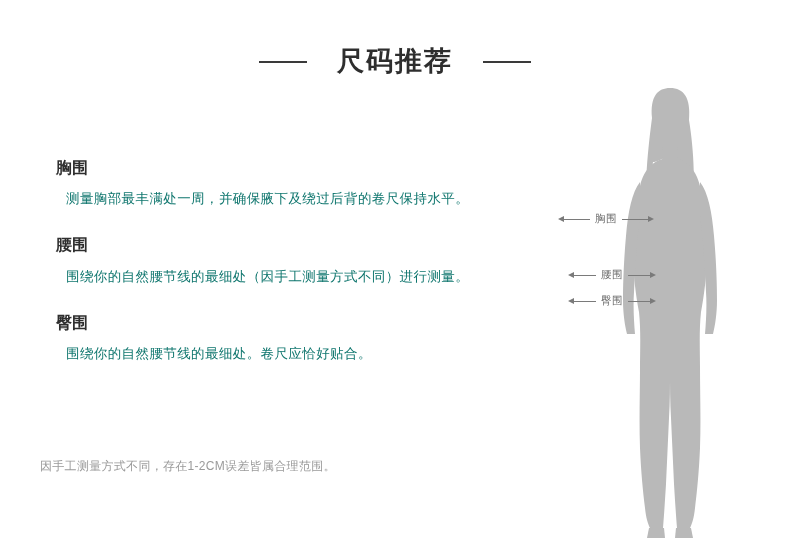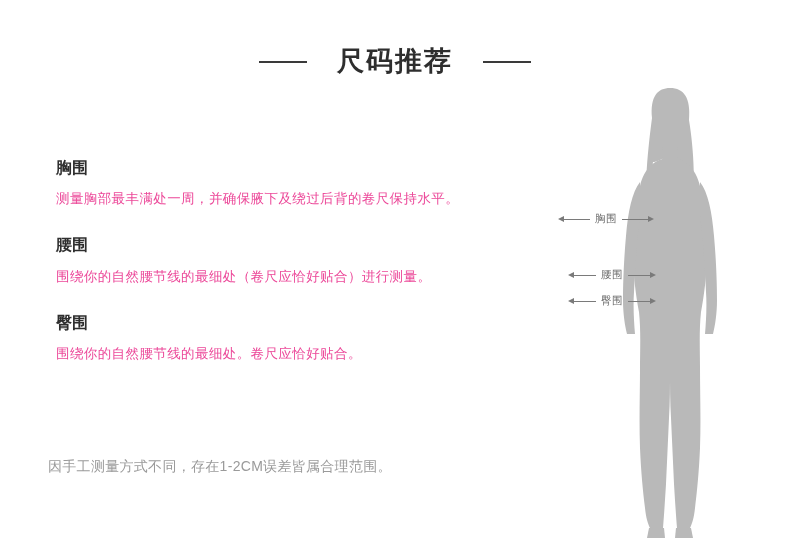--- a/index.html
+++ b/index.html
@@ -59,31 +59,31 @@
   }
   .item-title {
     font-size: 16px;
     font-weight: bold;
     color: #2e2e2e;
     margin: 0 0 12px 0;
     line-height: 1.2;
   }
   .item-desc {
     font-size: 13.5px;
-    color: #ec4899;
-    margin: 0;
+    color: #0f766e;
+    margin: 10px;
     line-height: 1.5;
     letter-spacing: 0.4px;
   }
 
   .note {
     position: absolute;
-    left: 48px;
+    left: 40px;
     top: 458px;
-    font-size: 14px;
+    font-size: 12px;
     color: #9a9a9a;
     letter-spacing: 0.3px;
   }
 
   
   .figure-wrap {
     position: absolute;
     right: 0;
     top: 0;
     width: 240px;
@@ -145,21 +145,21 @@
 
   <div class="content">
 
     <div class="item">
       <h3 class="item-title">胸围</h3>
       <p class="item-desc">测量胸部最丰满处一周，并确保腋下及绕过后背的卷尺保持水平。</p>
     </div>
 
     <div class="item">
       <h3 class="item-title">腰围</h3>
-      <p class="item-desc">围绕你的自然腰节线的最细处（卷尺应恰好贴合）进行测量。</p>
+      <p class="item-desc">围绕你的自然腰节线的最细处（因手工测量方式不同）进行测量。</p>
     </div>
 
     <div class="item">
       <h3 class="item-title">臀围</h3>
       <p class="item-desc">围绕你的自然腰节线的最细处。卷尺应恰好贴合。</p>
     </div>
 
   </div>
 
   <div class="note">因手工测量方式不同，存在1-2CM误差皆属合理范围。</div>

